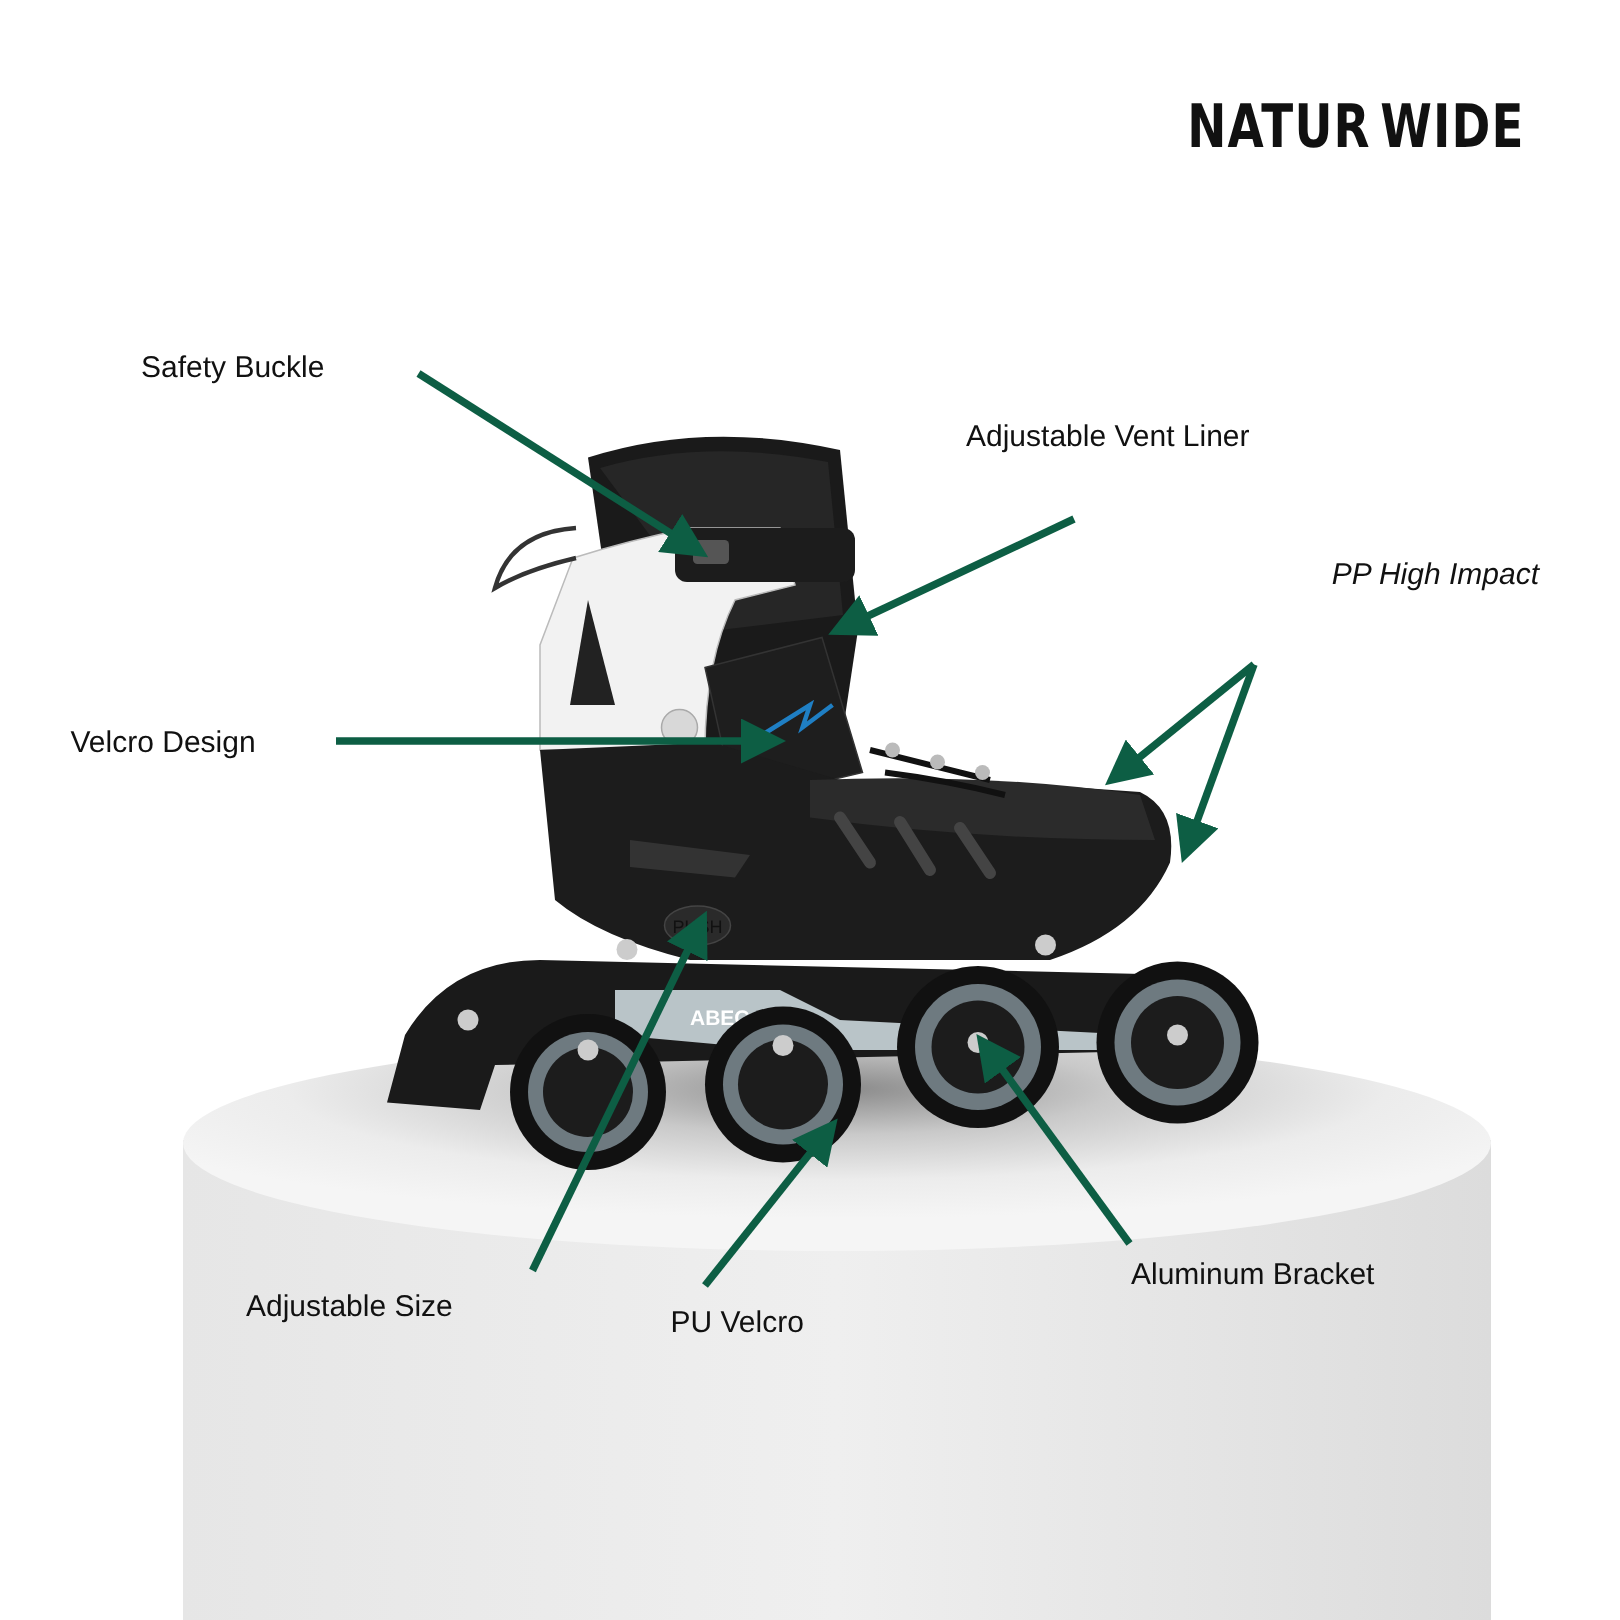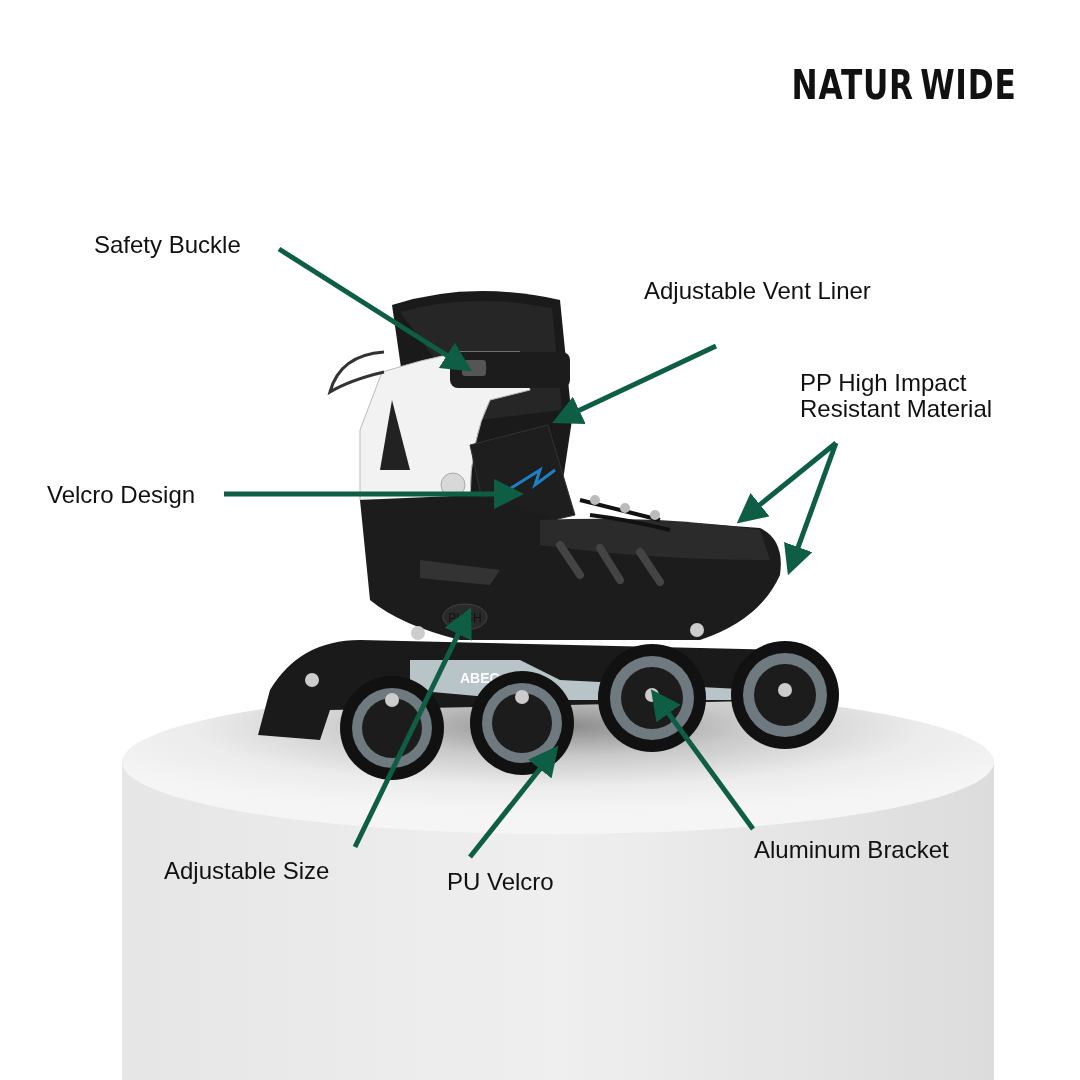--- a/index.html
+++ b/index.html
@@ -1,22 +1,22 @@
 <!DOCTYPE html>
 <html><head>
 <meta charset="utf-8">
 <style>
   html,body{margin:0;padding:0;}
   body{width:1080px;height:1080px;position:relative;overflow:hidden;background:#ffffff;font-family:"Liberation Sans",sans-serif;}
   .logo{position:absolute;left:780px;top:62px;width:248px;text-align:left;}
   .logo-main{font-family:"DejaVu Sans",sans-serif;font-weight:bold;font-size:40px;letter-spacing:1px;color:#111;display:flex;justify-content:center;align-items:center;transform:scaleX(0.78);transform-origin:center;white-space:nowrap;}
   .logo-feet{display:inline-block;width:44px;height:44px;margin:0 4px;}
   .logo-sub{font-family:"DejaVu Sans",sans-serif;font-size:16px;letter-spacing:4px;color:#222;margin-top:4px;}
-  .label{position:absolute;color:#111;font-size:24px;line-height:26px;white-space:nowrap;}
-  .label.center{text-align:left;}
+  .label{position:absolute;color:#111;font-size:20px;line-height:26px;white-space:nowrap;}
+  .label.center{text-align:right;font-style:italic;}
   svg.scene{position:absolute;left:0;top:0;}
 </style>
 </head>
 <body>
 
 <svg class="scene" width="1080" height="1080" viewBox="0 0 1080 1080">
   <defs>
     <linearGradient id="pedSide" x1="0" y1="0" x2="1" y2="0">
       <stop offset="0" stop-color="#e6e6e6"></stop>
       <stop offset="0.5" stop-color="#efefef"></stop>
@@ -122,18 +122,17 @@
       </g>
     </svg>
     <span>WIDE</span>
   </div>
 </div>
 
 <div class="label" style="left:94px;top:232px;">Safety Buckle</div>
 <div class="label" style="left:644px;top:278px;">Adjustable Vent Liner</div>
 <div class="label center" style="left:800px;top:370px;width:226px;">
   <div>PP High Impact</div>
-  <div>Resistant Material</div>
 </div>
 <div class="label" style="left:47px;top:482px;">Velcro Design</div>
 <div class="label" style="left:164px;top:858px;text-align:center;">Adjustable Size</div>
 <div class="label" style="left:447px;top:869px;">PU Velcro</div>
 <div class="label" style="left:754px;top:837px;text-align:center;">Aluminum Bracket</div>
 
 </body></html>

